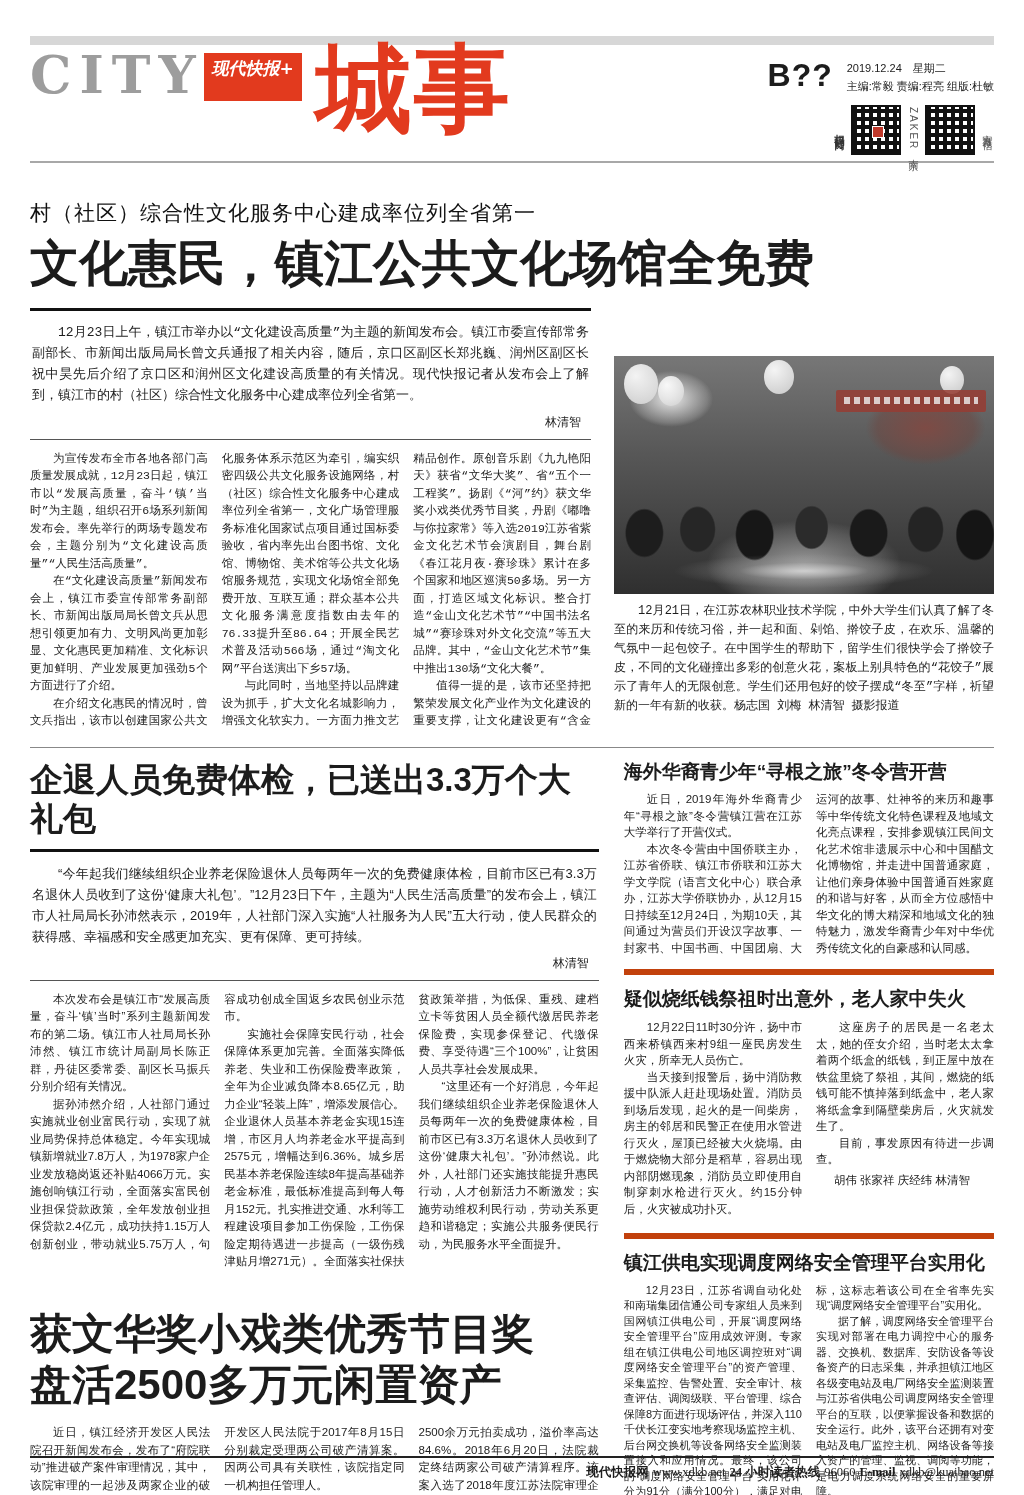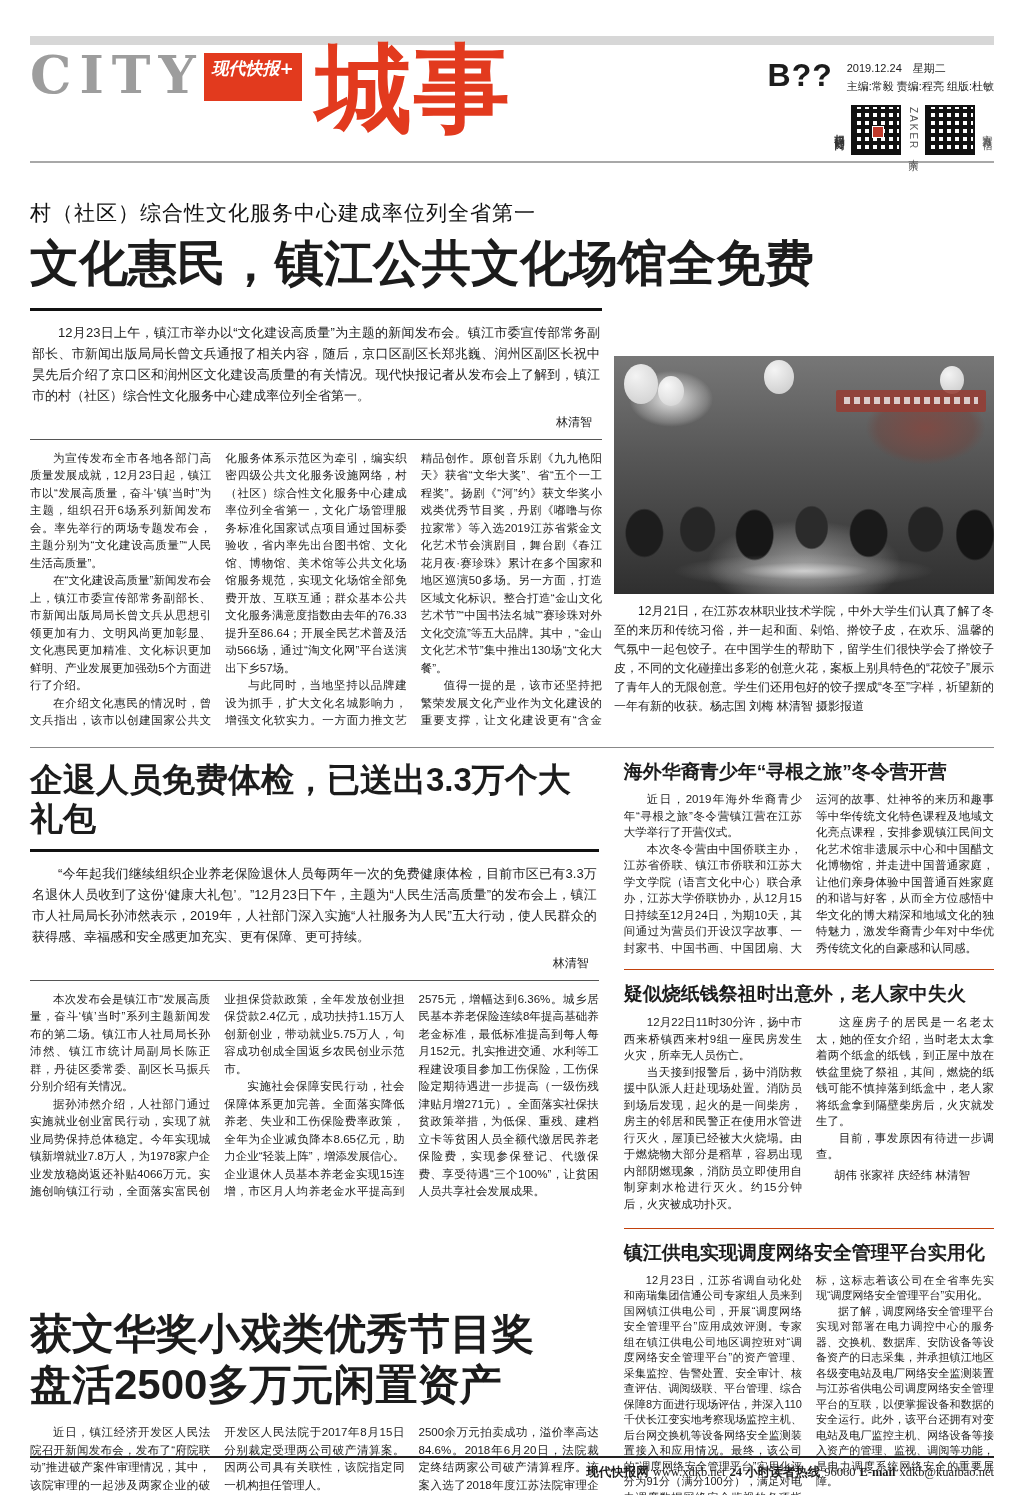--- a/index.html
+++ b/index.html
@@ -34,21 +34,21 @@
   .qr .qr-center { position:absolute; left:19px; top:19px; width:12px; height:12px; background:#c0392b; border:1px solid #fff; }
 
   
   .kicker { font-size:21px; color:#111; margin-top:36px; letter-spacing:1px; }
   .headline-xl { font-size:49px; font-weight:900; letter-spacing:0px; line-height:1.15; margin-top:8px; font-family:"Liberation Sans","DejaVu Sans",sans-serif; }
   .headline-lg { font-size:33px; font-weight:900; line-height:1.2; }
   .headline-xxl { font-size:42px; font-weight:900; line-height:1.22; }
   .headline-sm { font-size:19px; font-weight:900; line-height:1.25; margin-bottom:8px; }
 
   
-  .cols2 { display:flex; gap:12px; margin-top:16px; }
+  .cols2 { display:flex; gap:23px; margin-top:16px;font-family:Liberation Mono, monospace; }
   .col-left { width:584px; }
   .col-right { width:380px; }
 
   .rule-thick { border-top:3px solid #111; }
   .rule-thin { border-top:1px solid #555; }
   .intro { padding:11px 2px 4px 2px; font-size:13px; line-height:21px; text-align:justify; }
   .intro p { text-indent:2em; }
   .byline { text-align:right; font-size:12px; color:#222; padding:4px 10px 8px 0; }
   .body3 { margin-top:10px; column-count:3; column-gap:14px; font-size:11.5px; line-height:17.5px; text-align:justify; overflow:hidden; }
   .body3 p, .body2 p { text-indent:2em; }
@@ -91,21 +91,21 @@
   }
   .table-glow { position:absolute; bottom:6px; left:60px; width:260px; height:34px; border-radius:50%; background:radial-gradient(closest-side,#cfcfcf,rgba(160,160,160,.35),transparent); }
   .caption { margin-top:8px; font-size:12px; line-height:19px; text-align:justify; }
   .caption p { text-indent:2em; }
 
   .divider-full { border-top:1px solid #888; margin-top:10px; }
 
   .lower { display:flex; gap:25px; margin-top:0; }
   .sec { padding-top:12px; }
   .side-article { padding-top:12px; padding-bottom:6px; }
-  .side-article + .side-article { border-top:1px solid #c2410c; }
+  .side-article + .side-article { border-top:6px solid #c2410c; }
 
   
   .footer { position:absolute; left:30px; right:30px; bottom:14px; border-top:2px solid #222; padding-top:6px;
             display:flex; justify-content:flex-end; gap:4px; font-size:12.5px; align-items:baseline;font-family:Liberation Serif, serif; }
   .footer .b { font-weight:bold; }
 </style>
 </head>
 <body>
 
 <div class="page">
@@ -191,20 +191,21 @@
           <div class="rule-thick" style="margin-top:10px;"></div>
           <div class="intro">
             <p>“今年起我们继续组织企业养老保险退休人员每两年一次的免费健康体检，目前市区已有3.3万名退休人员收到了这份‘健康大礼包’。”12月23日下午，主题为“人民生活高质量”的发布会上，镇江市人社局局长孙沛然表示，2019年，人社部门深入实施“人社服务为人民”五大行动，使人民群众的获得感、幸福感和安全感更加充实、更有保障、更可持续。</p>
           </div>
           <div class="byline">林清智</div>
           <div class="rule-thin"></div>
           <div class="body3 h-retire">
               <p>本次发布会是镇江市“发展高质量，奋斗‘镇’当时”系列主题新闻发布的第二场。镇江市人社局局长孙沛然、镇江市统计局副局长陈正群，丹徒区委常委、副区长马振兵分别介绍有关情况。</p>
               <p>据孙沛然介绍，人社部门通过实施就业创业富民行动，实现了就业局势保持总体稳定。今年实现城镇新增就业7.8万人，为1978家户企业发放稳岗返还补贴4066万元。实施创响镇江行动，全面落实富民创业担保贷款政策，全年发放创业担保贷款2.4亿元，成功扶持1.15万人创新创业，带动就业5.75万人，句容成功创成全国返乡农民创业示范市。</p>
               <p>实施社会保障安民行动，社会保障体系更加完善。全面落实降低养老、失业和工伤保险费率政策，全年为企业减负降本8.65亿元，助力企业“轻装上阵”，增添发展信心。企业退休人员基本养老金实现15连增，市区月人均养老金水平提高到2575元，增幅达到6.36%。城乡居民基本养老保险连续8年提高基础养老金标准，最低标准提高到每人每月152元。扎实推进交通、水利等工程建设项目参加工伤保险，工伤保险定期待遇进一步提高（一级伤残津贴月增271元）。全面落实社保扶贫政策举措，为低保、重残、建档立卡等贫困人员全额代缴居民养老保险费，实现参保登记、代缴保费、享受待遇“三个100%”，让贫困人员共享社会发展成果。</p>
+              <p>“这里还有一个好消息，今年起我们继续组织企业养老保险退休人员每两年一次的免费健康体检，目前市区已有3.3万名退休人员收到了这份‘健康大礼包’。”孙沛然说。此外，人社部门还实施技能提升惠民行动，人才创新活力不断激发；实施劳动维权利民行动，劳动关系更趋和谐稳定；实施公共服务便民行动，为民服务水平全面提升。</p>
             </div>
         </div>
 
         <div class="sec">
           <h2 class="headline-xxl">获文华奖小戏类优秀节目奖</h2>
           <h2 class="headline-xxl">盘活2500多万元闲置资产</h2>
           <div class="body3 h-bankrupt" style="margin-top:14px;">
             <div>
                 <p>近日，镇江经济开发区人民法院召开新闻发布会，发布了“府院联动”推进破产案件审理情况，其中，该院审理的一起涉及两家企业的破产清算案中，盘活“闲置资产”2500余万元。</p>
                 <p>据了解，镇江某化工有限公司和某肥业有限公司，住所地均为镇江新区新材料产业园区，实际控制人为同一人。因欠付职工工资及银行贷款，且两家公司早已人去楼空，经两公司职工申请，镇江经济开发区人民法院于2017年8月15日分别裁定受理两公司破产清算案。因两公司具有关联性，该院指定同一机构担任管理人。</p>

